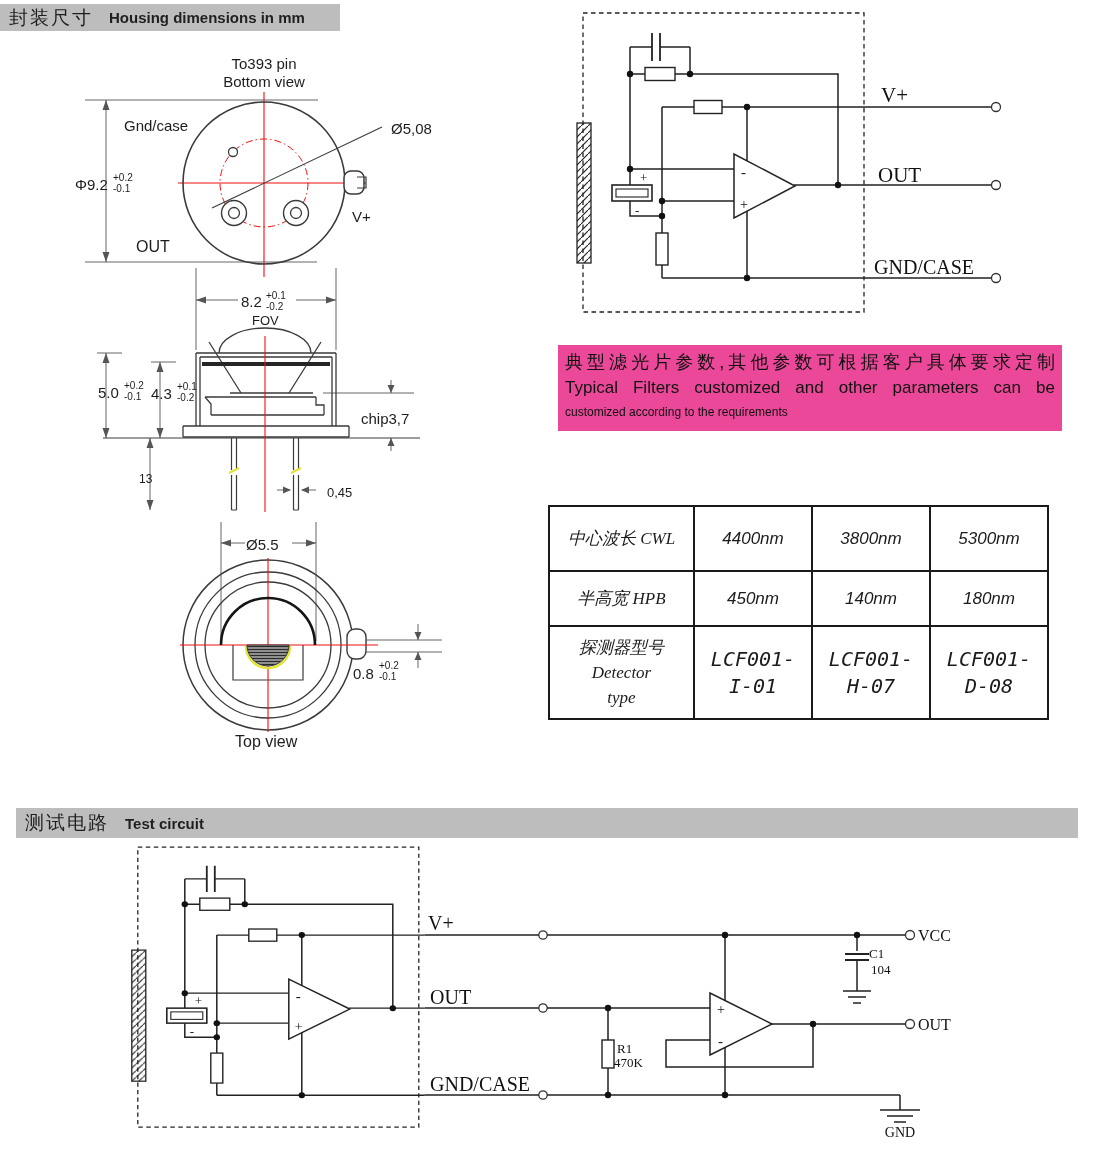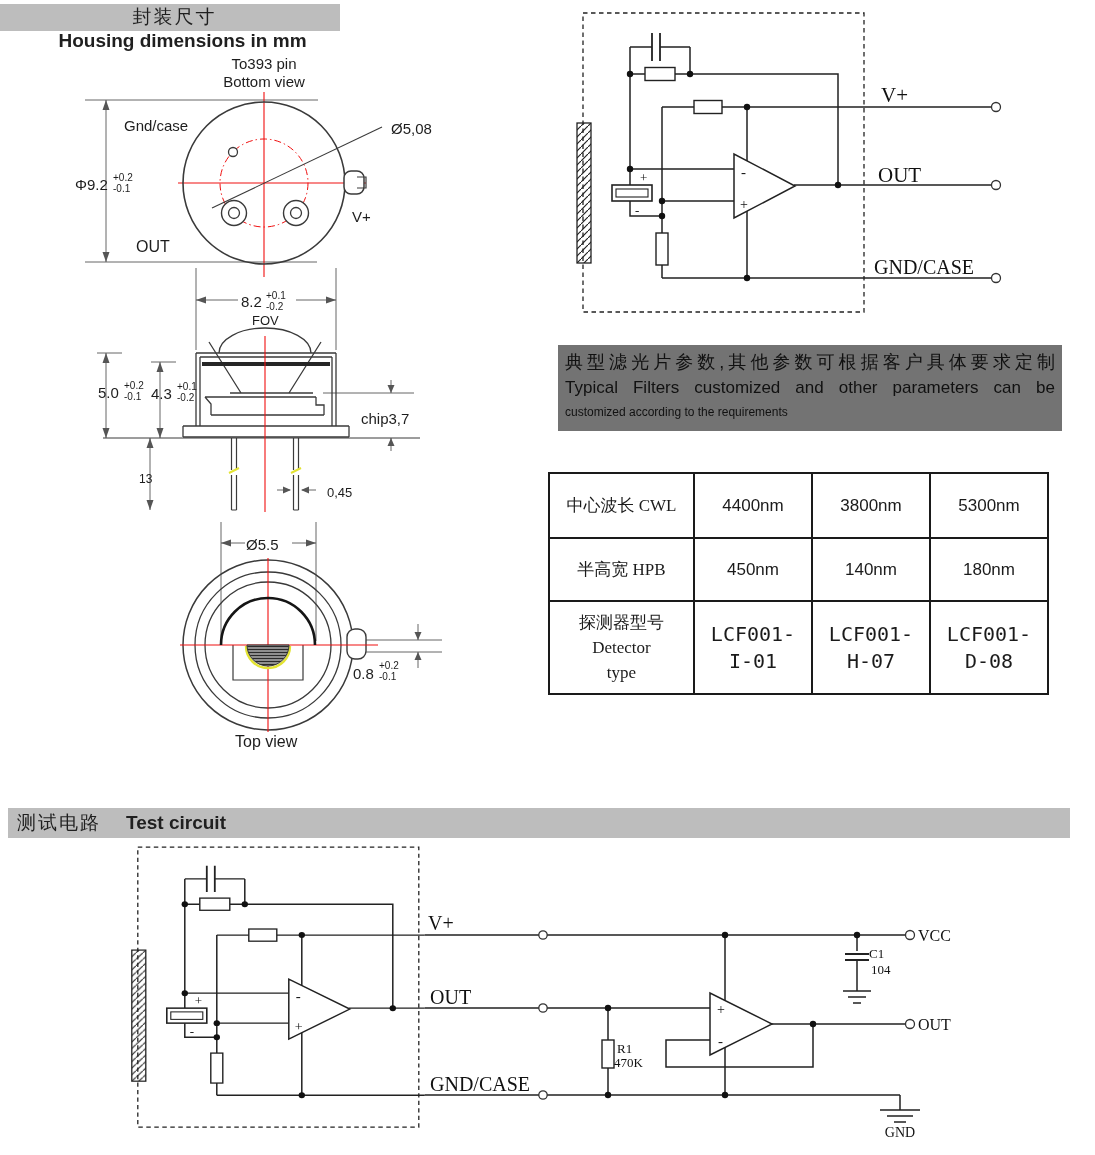--- a/index.html
+++ b/index.html
@@ -1,27 +1,27 @@
 <!DOCTYPE html>
 <html><head>
 <meta charset="utf-8">
 <style>
   html,body{margin:0;padding:0;background:#ffffff;}
   body{width:1095px;height:1155px;position:relative;font-family:"Liberation Sans",sans-serif;color:#1b1b1b;}
   .bar{position:absolute;background:#bdbdbd;display:flex;align-items:center;color:#1f1f1f;}
   .bar .cn{font-size:19px;letter-spacing:2px;margin-left:9px;white-space:nowrap;}
-  .bar .en{font-size:19px;font-weight:700;margin-left:25px;white-space:nowrap;}
-  #bar1{left:0;top:4px;width:340px;height:27px;flex-direction:column;}
-  #bar2{left:8px;top:808px;width:1062px;height:30px;}
+  .bar .en{font-size:15px;font-weight:700;margin-left:16px;white-space:nowrap;}
+  #bar1{left:0;top:4px;width:340px;height:27px;}
+  #bar2{left:16px;top:808px;width:1062px;height:30px;}
   .note{position:absolute;left:558px;top:345px;width:504px;box-sizing:border-box;
-        background:#737373;color:#111;padding:4px 7px 6px 7px;}
+        background:#ec4899;color:#111;padding:4px 7px 6px 7px;}
   .note .l1{font-size:18px;line-height:26px;text-align:justify;text-align-last:justify;}
   .note .l2{font-size:17px;line-height:25px;text-align:justify;text-align-last:justify;}
   .note .l3{font-size:12px;line-height:25px;}
-  table.filters{position:absolute;left:548px;top:472px;border-collapse:collapse;table-layout:fixed;width:501px;}
+  table.filters{position:absolute;left:548px;top:505px;border-collapse:collapse;table-layout:fixed;width:501px;font-style:italic;}
   table.filters td{border:2px solid #1a1a1a;text-align:center;vertical-align:middle;padding:0;}
   td.hdr{font-family:"Liberation Serif","DejaVu Serif",serif;font-size:17px;}
   td.val{font-size:17px;margin-left:48px;}
   tr.r3 td.hdr{white-space:pre-line;line-height:25px;}
   .model{display:inline-block;width:93px;word-break:break-all;font-size:20px;line-height:27px;
          font-family:"DejaVu Sans Mono",monospace;}
   svg{position:absolute;overflow:visible;}
   #svg-housing{left:60px;top:40px;}
   #svg-circuit1{left:545px;top:0px;}
   #svg-circuit2{left:100px;top:845px;}
@@ -257,21 +257,21 @@
       <col style="width:118px">
       <col style="width:118px">
     </colgroup>
   <tbody>
       <tr style="height:65px">
     <td class="hdr">中心波长 CWL</td>
     <td class="val">4400nm</td>
     <td class="val">3800nm</td>
     <td class="val">5300nm</td>
   </tr>
-  <tr style="height:63px">
+  <tr style="height:55px">
     <td class="hdr">半高宽 HPB</td>
     <td class="val">450nm</td>
     <td class="val">140nm</td>
     <td class="val">180nm</td>
   </tr>
   <tr style="height:93px" class="r3">
     <td class="hdr">探测器型号
 Detector
 type</td>
     <td class="val"><span class="model">LCF001-I-01</span></td>

